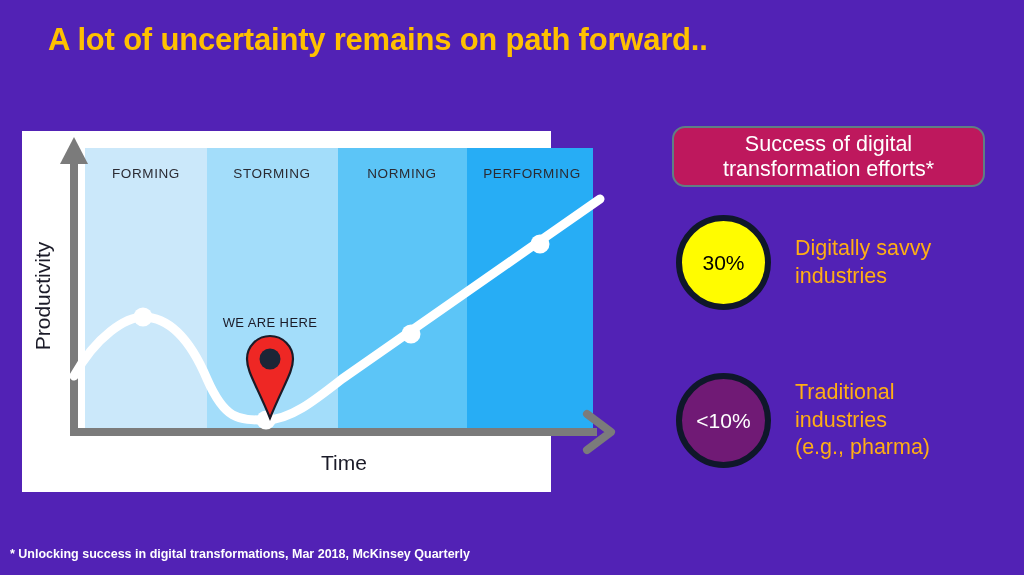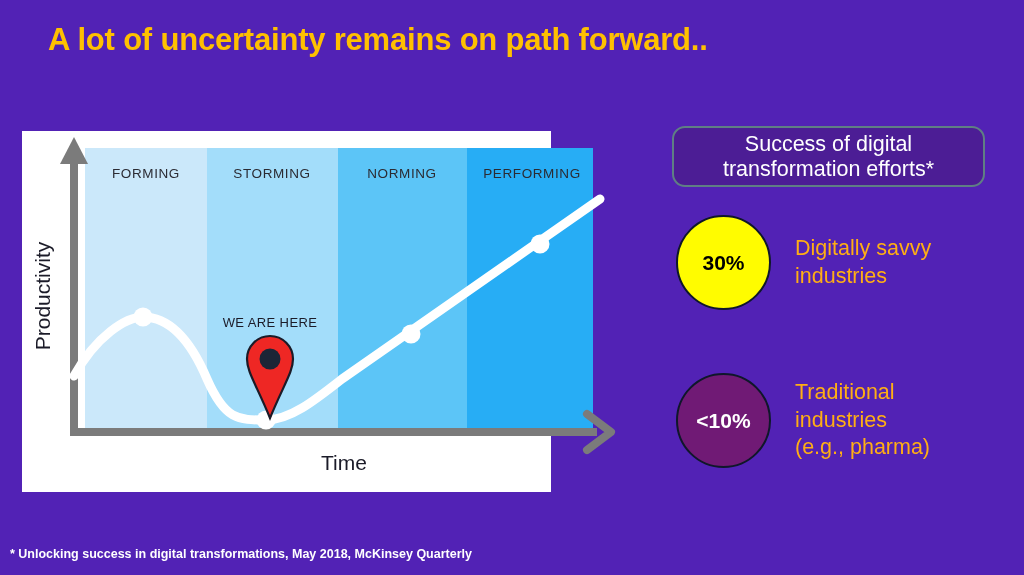--- a/index.html
+++ b/index.html
@@ -63,21 +63,21 @@
     fill: #1b1b28;
   }
 
   
   .panel-header {
     position: absolute;
     left: 672px;
     top: 126px;
     width: 313px;
     height: 61px;
-    background: #4c1d95;
+    background: #be185d;
     border: 2px solid #5f7f84;
     border-radius: 13px;
     box-sizing: border-box;
     display: flex;
     align-items: center;
     justify-content: center;
     text-align: center;
     color: #ffffff;
     font-size: 21.5px;
     line-height: 1.15;
@@ -90,27 +90,27 @@
     display: flex;
     align-items: center;
   }
   .stat-row.row-1 { left: 676px; top: 215px; }
   .stat-row.row-2 { left: 676px; top: 373px; }
 
   .stat-bubble {
     width: 95px;
     height: 95px;
     border-radius: 50%;
-    border: 2px solid #0f172a;
+    border: 6px solid #0f172a;
     box-sizing: border-box;
     display: flex;
     align-items: center;
     justify-content: center;
     font-size: 21px;
-    font-weight: bold;
+    font-weight: normal;
     flex: 0 0 auto;
   }
   .stat-bubble.yellow {
     background: #fffc00;
     color: #000000;
   }
   .stat-bubble.red {
     background: #701a75;
     color: #ffffff;
   }
@@ -195,13 +195,13 @@
 
 <div class="stat-row row-2">
   <div class="stat-bubble red">&lt;10%</div>
   <div class="stat-text">
     <div>Traditional</div>
     <div>industries</div>
     <div>(e.g., pharma)</div>
   </div>
 </div>
 
-<div class="footnote">* Unlocking success in digital transformations, May 2018, McKinsey Quarterly</div>
+<div class="footnote">* Unlocking success in digital transformations, Mar 2018, McKinsey Quarterly</div>
 
 </body></html>

